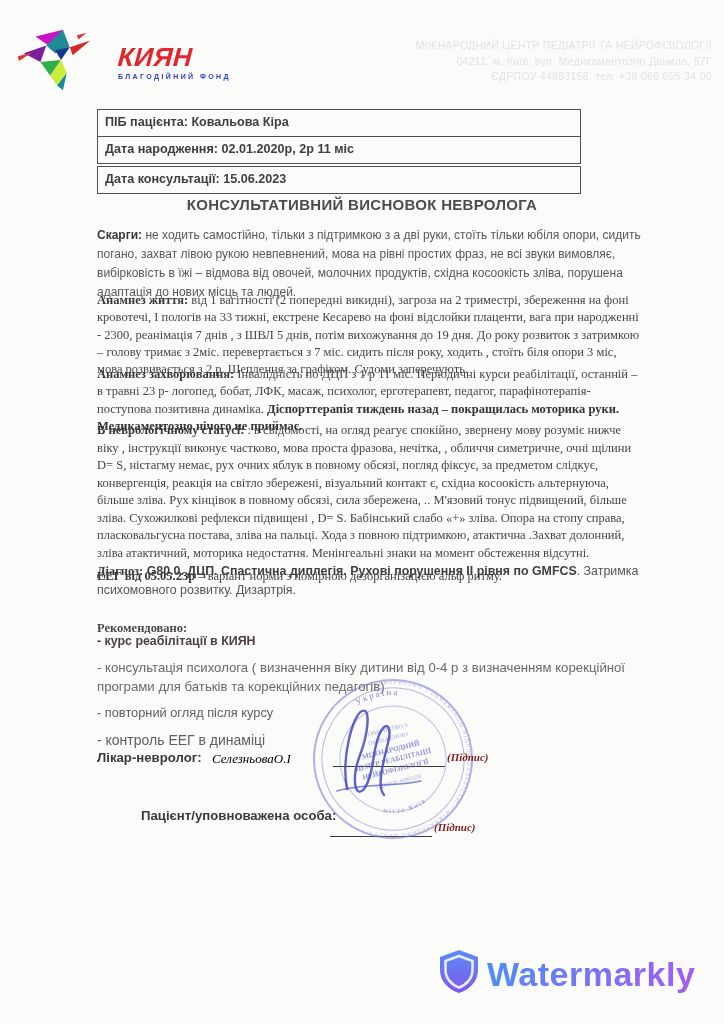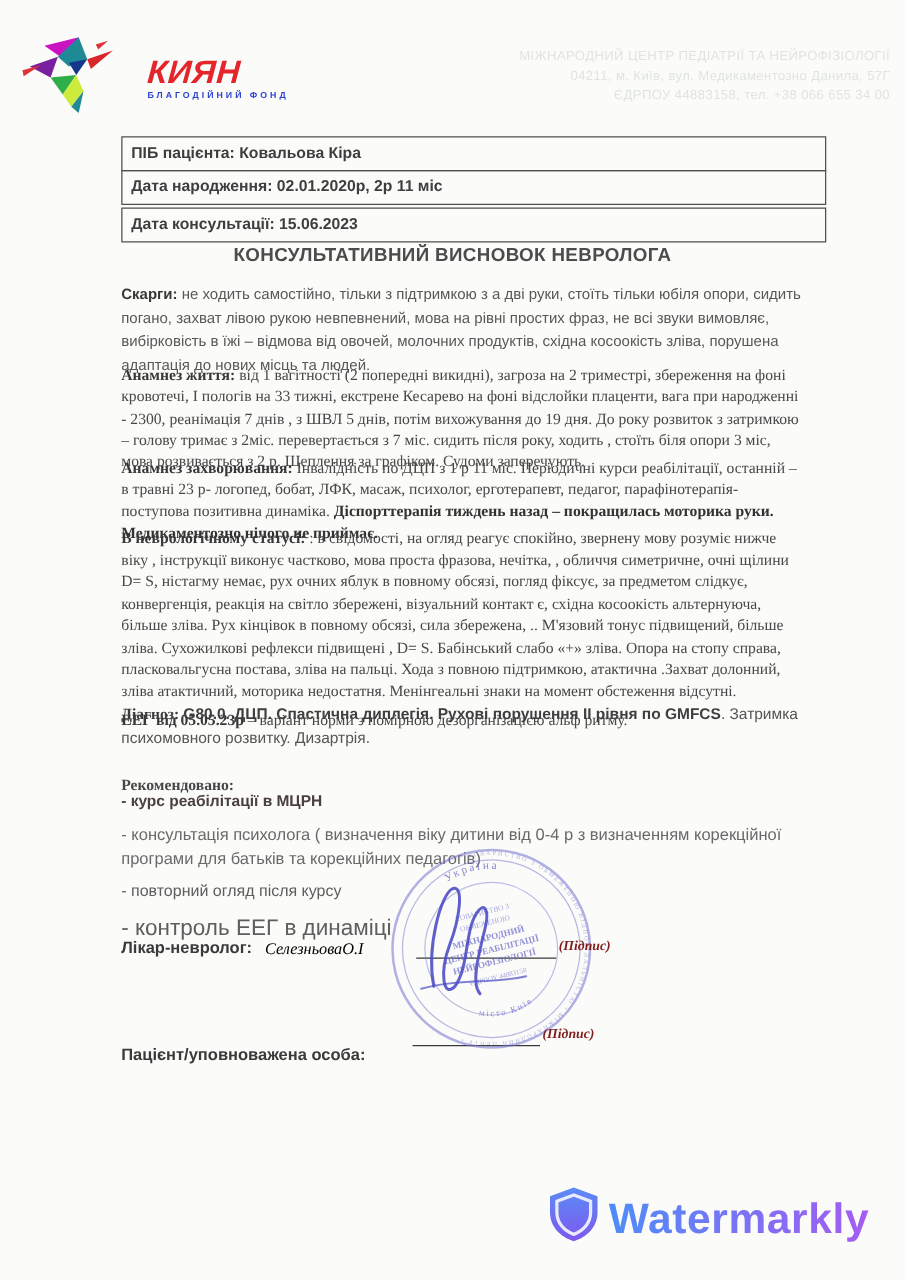--- a/index.html
+++ b/index.html
@@ -20,21 +20,21 @@
   .logo-sub{
     margin-top:3px;font-size:7px;font-weight:bold;color:#2b3fd4;
     letter-spacing:2.4px;white-space:nowrap;
   }
   .clinic-header{
     position:absolute;right:12px;top:38px;width:430px;text-align:right;
     font-size:10.5px;line-height:15.5px;color:#b9c6c0;opacity:0.42;
     letter-spacing:0.3px;
   }
   
-  .ptable{position:absolute;left:97px;top:109px;width:564px;}
+  .ptable{position:absolute;left:97px;top:109px;width:484px;}
   .prow{
     box-sizing:border-box;border:1px solid #4f4f4f;background:transparent;
     height:28px;padding:5px 7px 0 7px;font-size:12.6px;font-weight:bold;color:#3e3e3e;
   }
   .prow+.prow{margin-top:-1px;}
   .prow.gap{margin-top:2px;}
   
   .doc-title{
     position:absolute;left:92px;top:196px;width:540px;text-align:center;
     font-size:15px;font-weight:bold;color:#4c4c4c;letter-spacing:0.3px;
@@ -51,38 +51,38 @@
   .p-neuro{top:422px;line-height:17.5px;}
   .p-eeg{top:568px;}
   .p-diag{top:562px;font-size:12.4px;line-height:18.5px;color:#555;}
   .p-diag .dlabel{font-weight:bold;color:#3c3c3c;font-family:"Liberation Serif",serif;}
   .p-diag .dbold{font-weight:bold;color:#3f3f3f;}
   .p-reco-label{top:620px;font-weight:bold;}
   .reco-item{position:absolute;left:97px;width:545px;margin:0;}
   .ri0{top:634px;font-size:12.4px;font-weight:bold;color:#4a4040;}
   .ri1{top:658px;font-size:13.2px;line-height:19px;color:#696969;}
   .ri2{top:705px;font-size:12.8px;color:#5e5e5e;}
-  .ri3{top:732px;font-size:18px;color:#5e5e5e;}
+  .ri3{top:732px;font-size:14px;color:#5e5e5e;}
   
   .sig-label{position:absolute;left:97px;font-size:13.2px;font-weight:bold;color:#3a3a3a;}
   .doctor-label{top:750px;}
   .doctor-name{
     position:absolute;left:212px;top:751px;font-family:"Liberation Serif",serif;
     font-style:italic;font-size:13px;color:#000000;
   }
   .sig-line{position:absolute;height:14px;border-bottom:1.5px solid #3a3a3a;z-index:1;}
   .doctor-line{left:333px;top:752px;width:112px;}
   .patient-line{left:330px;top:822px;width:102px;}
   .sig-caption{
     position:absolute;font-family:Liberation Serif, serif;font-style:italic;
     font-weight:bold;font-size:11px;color:#7f1d1d;z-index:3;
   }
   .doctor-caption{left:447px;top:751px;}
   .patient-caption{left:434px;top:821px;}
-  .patient-label{top:836px;}
+  .patient-label{top:808px;margin-left:44px;}
   
   .stamp{position:absolute;left:303px;top:669px;width:180px;height:180px;z-index:2;filter:blur(0.3px);}
   .stamp text{font-family:"Liberation Serif",serif;}
   
   .watermark{position:absolute;left:433px;top:947px;z-index:4;}
   .watermark text{font-family:"Liberation Sans",sans-serif;}
 </style>
 </head>
 <body>
 
@@ -127,21 +127,21 @@
 
   <p class="para serif p-disease"><span class="lbl">Анамнез захворювання:</span> <span>Інвалідність по ДЦП з 1 р 11 міс. Періодичні курси реабілітації, останній – в травні 23 р- логопед, бобат, ЛФК, масаж, психолог, ерготерапевт, педагог, парафінотерапія- поступова позитивна динаміка.</span> <span class="boldline">Діспорттерапія тиждень назад – покращилась моторика руки. Медикаментозно нічого не приймає.</span></p>
 
   <p class="para serif p-neuro"><span class="lbl">В неврологічному статусі:</span> <span>: в свідомості, на огляд реагує спокійно, звернену мову розуміє нижче віку , інструкції виконує частково,  мова проста фразова, нечітка, , обличчя симетричне, очні щілини D= S, ністагму немає, рух очних яблук в повному обсязі, погляд фіксує, за предметом слідкує, конвергенція, реакція на світло збережені, візуальний контакт є, східна косоокість альтернуюча, більше зліва.    Рух  кінцівок в повному обсязі, сила збережена, ..  М'язовий  тонус   підвищений, більше зліва. Сухожилкові рефлекси підвищені ,   D= S. Бабінський слабо «+» зліва. Опора на стопу справа,  пласковальгусна постава, зліва   на пальці.  Хода з повною підтримкою, атактична .Захват долонний, зліва атактичний, моторика недостатня.  Менінгеальні знаки на момент обстеження відсутні.</span></p>
 
   <p class="para serif p-eeg"><span class="lbl">ЕЕГ від 05.05.23р</span> <span>– варіант норми з помірною дезорганізацією альф ритму.</span></p>
 
   <p class="para p-diag"><span class="dlabel">Діагноз:</span> <span class="dbold">G80.0. ДЦП. Спастична диплегія. Рухові порушення  ІІ рівня по  GMFCS</span><span>. Затримка психомовного розвитку. Дизартрія.</span></p>
 
   <p class="para serif p-reco-label">Рекомендовано:</p>
-  <p class="reco-item ri0">- курс реабілітації в МЦРН</p>
+  <p class="reco-item ri0">- курс реабілітації в КИЯН</p>
   <p class="reco-item ri1">- консультація психолога ( визначення віку дитини від 0-4 р з визначенням корекційної програми для батьків та корекційних педагогів)</p>
   <p class="reco-item ri2">- повторний огляд після курсу</p>
   <p class="reco-item ri3">- контроль ЕЕГ в динаміці</p>
 
   <div class="sig-label doctor-label">Лікар-невролог:</div>
   <div class="doctor-name">СелезньоваО.І</div>
   <div class="sig-line doctor-line"></div>
   <div class="sig-caption doctor-caption">(Підпис)</div>
 
   <div class="sig-label patient-label">Пацієнт/уповноважена особа:</div>

